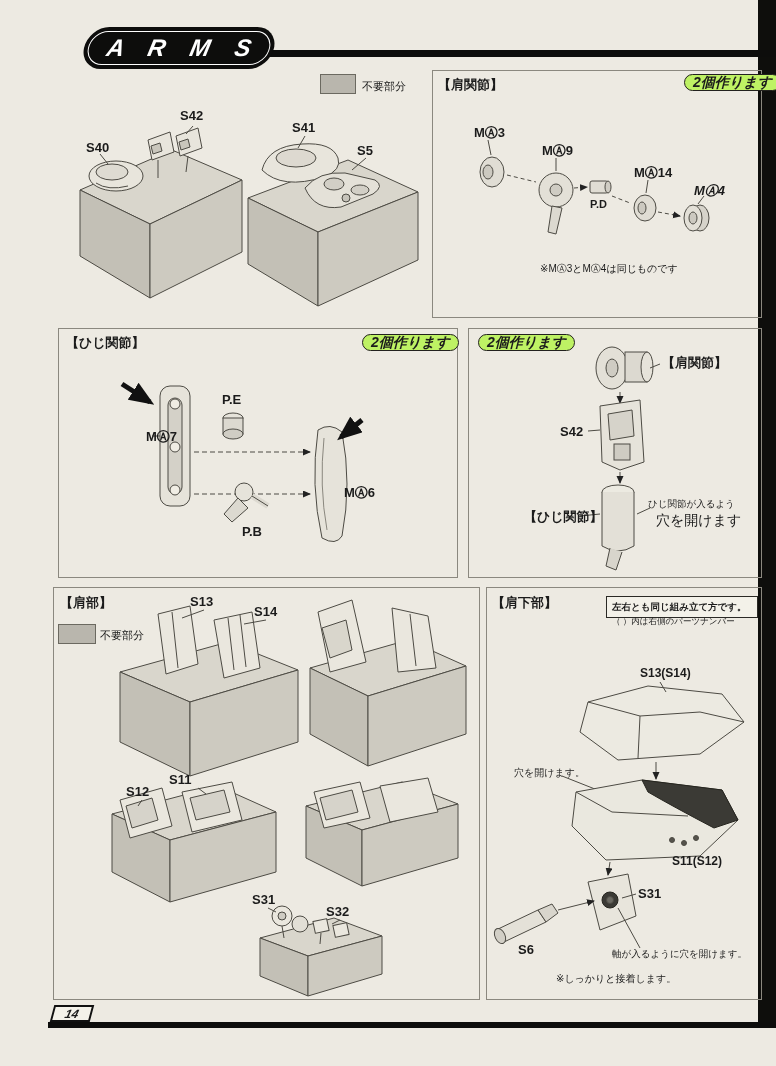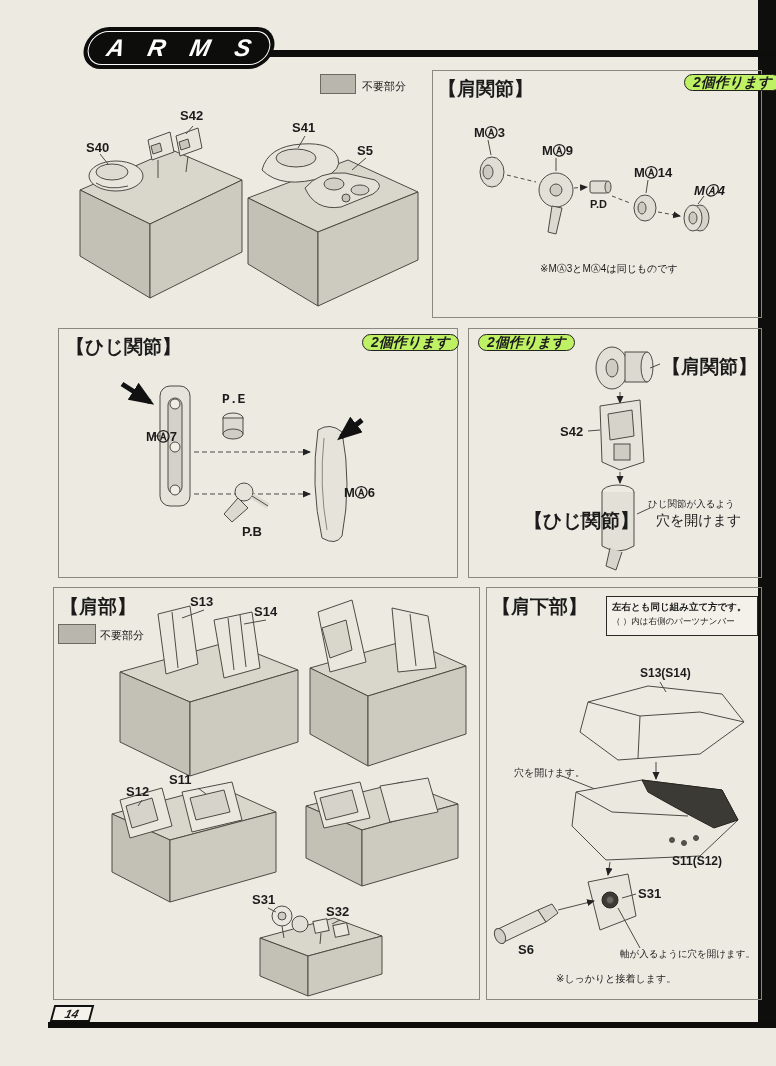--- a/index.html
+++ b/index.html
@@ -4,21 +4,21 @@
 <style>
   * { margin:0; padding:0; box-sizing:border-box; }
   html,body { background:#d8d6ce; }
   .page {
     position:relative; width:776px; height:1066px;
     background:#edeae2; overflow:hidden;
     font-family:"Liberation Sans","DejaVu Sans",sans-serif;
     color:#1b1b1b;
   }
   .box { position:absolute; border:1px solid #8b887f; }
-  .stitle { position:absolute; font-size:19px; font-weight:bold; white-space:nowrap; }
+  .stitle { position:absolute; font-size:13px; font-weight:bold; white-space:nowrap; }
   .plabel { position:absolute; font-size:13px; font-weight:bold; white-space:nowrap; }
   .plabel.sm { font-size:11px; }
   .note10 { position:absolute; font-size:10px; white-space:nowrap; }
   .note9 { position:absolute; font-size:9px; white-space:nowrap; }
   .pill {
     position:absolute; border:1.5px solid #22211e; border-radius:10px;
     font-size:14px; font-weight:bold; padding:1px 8px 2px 8px;
     background:#bef264; white-space:nowrap; line-height:12px;font-style:italic;
   }
   .swatch { position:absolute; background:#b9b6ad; border:1px solid #6b6960; }
@@ -39,21 +39,21 @@
   .header-rule { position:absolute; left:150px; top:50px; width:626px; height:7px; background:#0d0d0c; z-index:2; }
   .footer-rule { position:absolute; left:48px; top:1022px; width:728px; height:6px; background:#0d0d0c; }
   .footer-badge {
     position:absolute; left:52px; top:1005px; width:40px; height:17px;
     background:#f4f2ea; border:2px solid #111; transform:skewX(-15deg);
     display:flex; align-items:center; justify-content:center; z-index:2;
   }
   .footer-badge-text { font-size:12px; font-weight:bold; font-style:italic; }
   .scan-edge { position:absolute; left:758px; top:0; width:18px; height:1024px; background:#0e0e0c; }
   .note-box {
-    position:absolute; left:606px; top:596px; width:152px; height:40px;
+    position:absolute; left:606px; top:596px; width:152px; height:22px;
     border:1.2px solid #2a2925; background:#f3f1e9; padding:4px 5px 0 5px;
   }
   .note-box .l1 { font-size:9.5px; font-weight:bold; white-space:nowrap; }
   .note-box .l2 { font-size:8.5px; white-space:nowrap; margin-top:2px; }
   svg.art { position:absolute; left:0; top:0; z-index:1; }
   .txt { z-index:2; }
 </style>
 </head>
 <body>
 
@@ -270,21 +270,21 @@
   <div class="note10 txt" style="left:540px;top:262px;">※MⒶ3とMⒶ4は同じものです</div>
 
   <div class="plabel txt" style="left:86px;top:140px;">S40</div>
   <div class="plabel txt" style="left:180px;top:108px;">S42</div>
   <div class="plabel txt" style="left:292px;top:120px;">S41</div>
   <div class="plabel txt" style="left:357px;top:143px;">S5</div>
 
   <div class="stitle txt" style="left:66px;top:334px;">【ひじ関節】</div>
   <div class="pill txt" style="left:362px;top:334px;">2個作ります</div>
   <div class="plabel txt" style="left:118px;top:428px;padding-left:28px;">MⒶ7</div>
-  <div class="plabel txt" style="left:222px;top:392px;font-family:Liberation Mono, monospace;">P.E</div>
+  <div class="plabel txt" style="left:222px;top:392px;">P.E</div>
   <div class="plabel txt" style="left:242px;top:524px;">P.B</div>
   <div class="plabel txt" style="left:344px;top:484px;">MⒶ6</div>
 
   <div class="pill txt" style="left:478px;top:334px;">2個作ります</div>
   <div class="stitle txt" style="left:662px;top:354px;">【肩関節】</div>
   <div class="plabel txt" style="left:560px;top:424px;">S42</div>
   <div class="stitle txt" style="left:524px;top:508px;">【ひじ関節】</div>
   <div class="note9 txt" style="left:648px;top:498px;font-size:9.5px;">ひじ関節が入るよう</div>
   <div class="note9 txt" style="left:656px;top:512px;font-size:14px;">穴を開けます</div>
 
@@ -301,21 +301,21 @@
   <div class="stitle txt" style="left:492px;top:594px;">【肩下部】</div>
   <div class="note-box txt">
     <div class="l1">左右とも同じ組み立て方です。</div>
     <div class="l2">（ ）内は右側のパーツナンバー</div>
   </div>
   <div class="plabel txt" style="left:640px;top:666px;font-size:12px;">S13(S14)</div>
   <div class="note10 txt" style="left:514px;top:766px;">穴を開けます。</div>
   <div class="plabel txt" style="left:672px;top:854px;font-size:12px;">S11(S12)</div>
   <div class="plabel txt" style="left:638px;top:886px;">S31</div>
   <div class="plabel txt" style="left:518px;top:942px;">S6</div>
-  <div class="note9 txt" style="left:612px;top:948px;font-size:9.5px;margin-left:8px;">軸が入るように穴を開けます。</div>
+  <div class="note9 txt" style="left:612px;top:948px;font-size:9.5px;">軸が入るように穴を開けます。</div>
   <div class="note10 txt" style="left:556px;top:972px;">※しっかりと接着します。</div>
 
   <div class="footer-rule"></div>
   <div class="footer-badge">
     <span class="footer-badge-text">14</span>
   </div>
 
 </div>
 
 </body></html>

